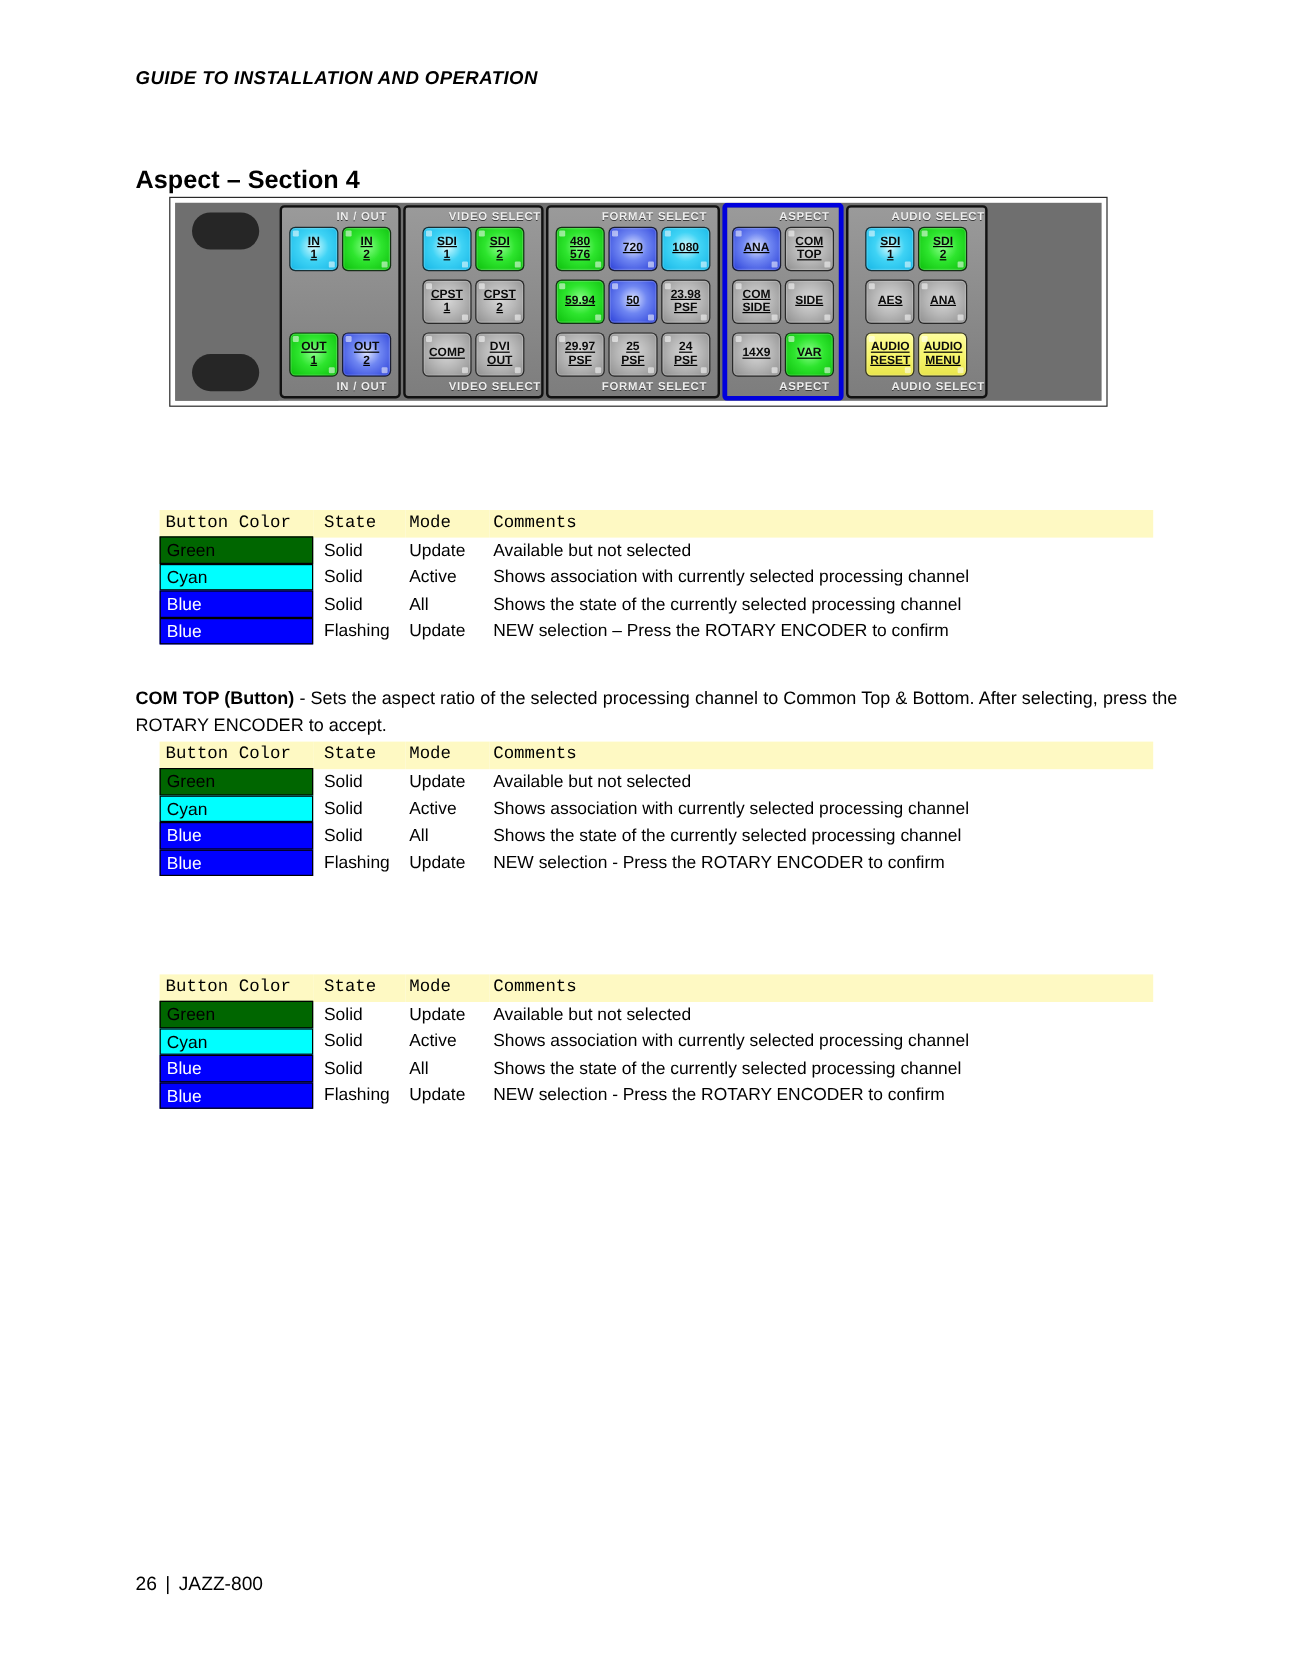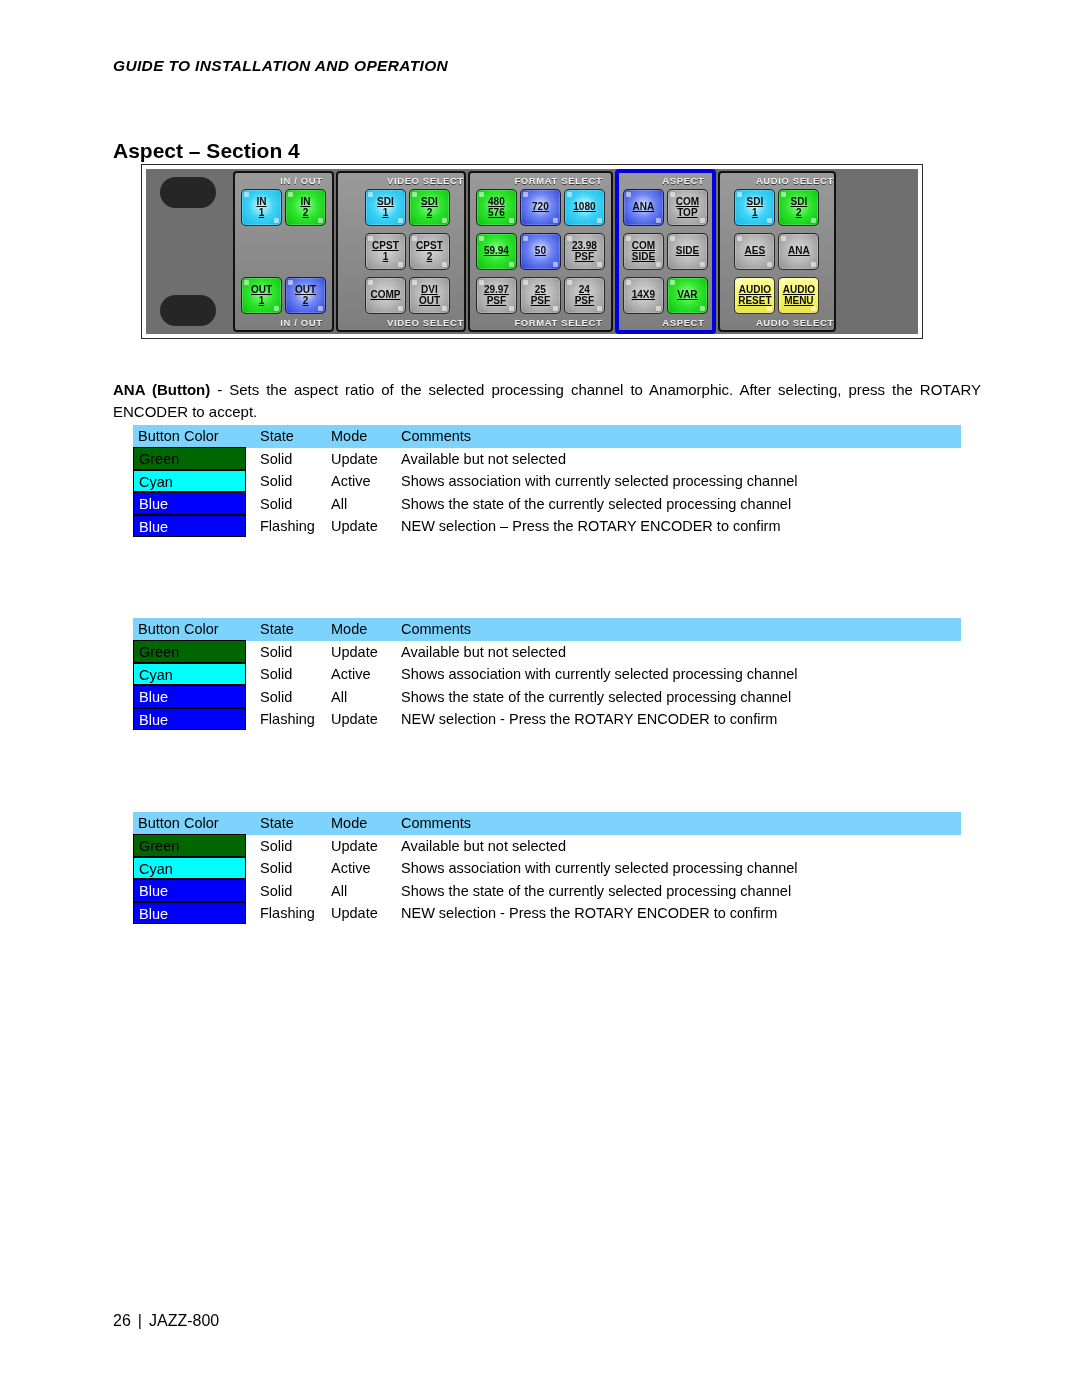--- a/index.html
+++ b/index.html
@@ -192,29 +192,29 @@
     color: #000;
   }
   .ctable th, .ctable td {
     padding: 0;
     text-align: left;
     vertical-align: middle;
     font-weight: normal;
     height: 22.5px;
     line-height: 22.5px;
   }
-  .ctable thead th { background: #7dd3fc; }
+  .ctable thead th { background: #fef9c3; font-family: Liberation Mono, monospace; }
   .ctable .c-color  { width: 113px; padding-left: 5px; }
   .ctable .c-state  { width: 68px;  padding-left: 9px; }
   .ctable .c-mode   { width: 67px;  padding-left: 3px; }
   .ctable .c-comm   { padding-left: 3px; }
 
   .swatch {
     display: block;
-    width: 113px;
+    width: 128px;
     height: 22.5px;
     line-height: 22.5px;
     padding-left: 5px;
     box-sizing: border-box;
     border: 1px solid #000;
     margin-top: -1px;
   }
 
   
   .footer {
@@ -261,21 +261,21 @@
               </div>
               <div class="pbtn green">
                 <span>OUT<br>1</span>
               </div>
               <div class="pbtn blue">
                 <span>OUT<br>2</span>
               </div>
             </div>
             <div class="group-label bottom">IN / OUT</div>
           </div>
-          <div class="group" style="flex: 0 0 101px; padding-left: 13px;">
+          <div class="group" style="flex: 0 0 101px;">
             <div class="group-label">VIDEO SELECT</div>
             <div class="btn-grid cols2">
               <div class="pbtn cyan">
                 <span>SDI<br>1</span>
               </div>
               <div class="pbtn green">
                 <span>SDI<br>2</span>
               </div>
               <div class="pbtn grey">
                 <span>CPST<br>1</span>
@@ -370,23 +370,20 @@
               <div class="pbtn yellow">
                 <span>AUDIO<br>MENU</span>
               </div>
             </div>
             <div class="group-label bottom">AUDIO SELECT</div>
           </div>
         </div>
     </div>
   </div>
 
-  <p class="para" style="top:364px;">
-    <b>ANA (Button)</b><span> - Sets the aspect ratio of the selected processing channel to Anamorphic. After selecting, press the ROTARY ENCODER to accept.</span>
-  </p>
   <table class="ctable" style="top:425px;">
     <thead>
       <tr>
         <th class="c-color">Button Color</th>
         <th class="c-state">State</th>
         <th class="c-mode">Mode</th>
         <th class="c-comm">Comments</th>
       </tr>
     </thead>
     <tbody>
@@ -418,20 +415,23 @@
           <td class="c-color" style="padding: 0px;">
             <span class="swatch" style="background: rgb(0, 0, 255); color: rgb(255, 255, 255);">Blue</span>
           </td>
           <td class="c-state">Flashing</td>
           <td class="c-mode">Update</td>
           <td class="c-comm">NEW selection – Press the ROTARY ENCODER to confirm</td>
         </tr>
       </tbody>
   </table>
 
+  <p class="para" style="top:557px;">
+    <b>COM TOP (Button)</b><span> - Sets the aspect ratio of the selected processing channel to Common Top &amp; Bottom. After selecting, press the ROTARY ENCODER to accept.</span>
+  </p>
   <table class="ctable" style="top:618px;">
     <thead>
       <tr>
         <th class="c-color">Button Color</th>
         <th class="c-state">State</th>
         <th class="c-mode">Mode</th>
         <th class="c-comm">Comments</th>
       </tr>
     </thead>
     <tbody>

